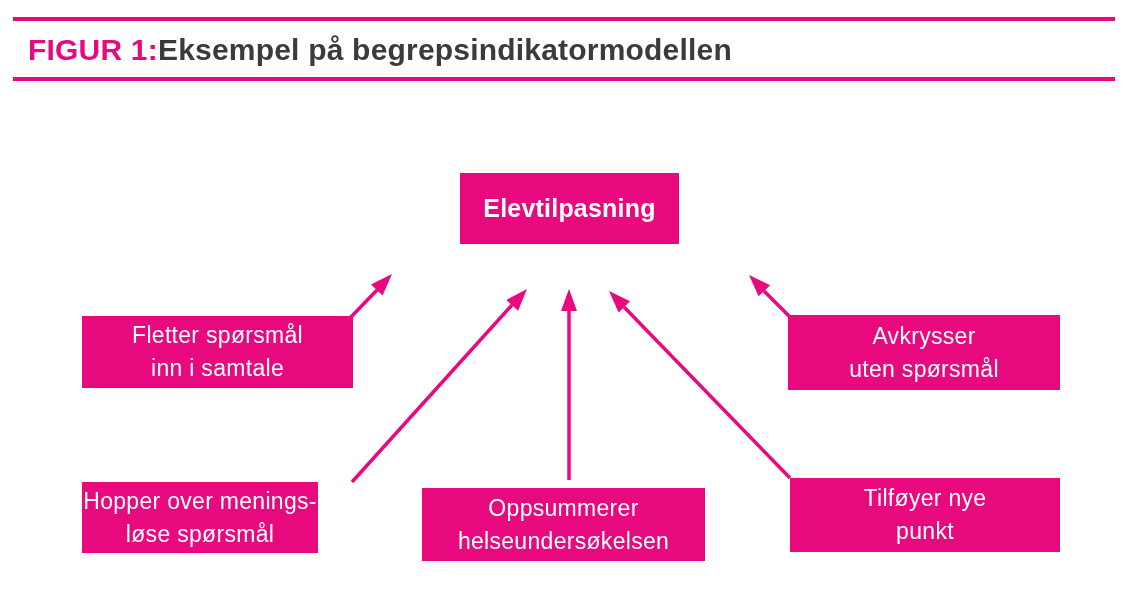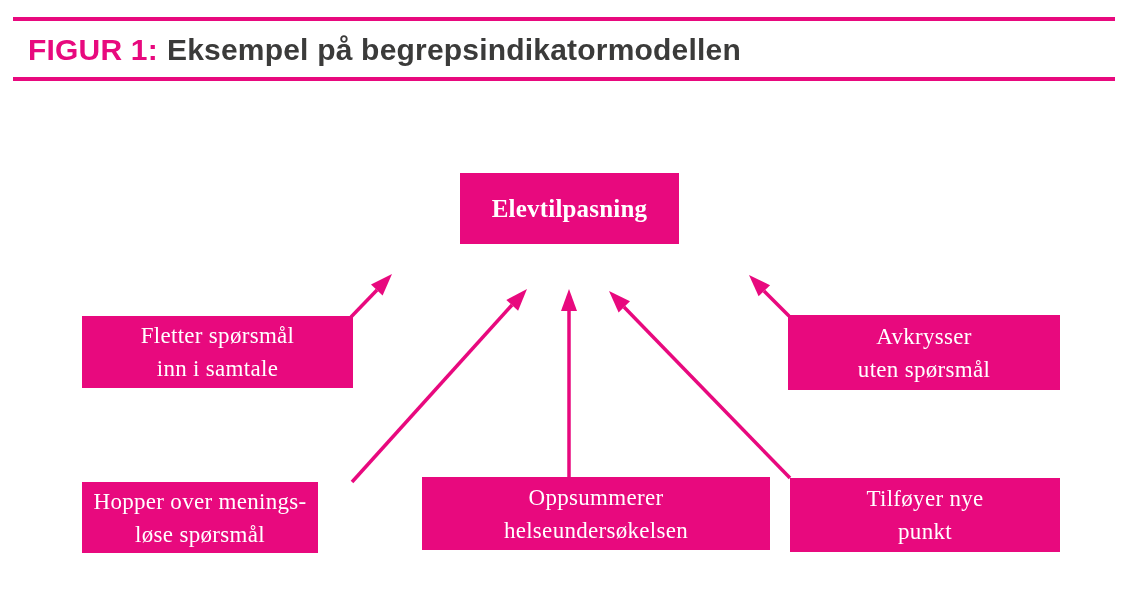--- a/index.html
+++ b/index.html
@@ -36,21 +36,20 @@
     left: 28px;
     right: 20px;
     font-size: 30px;
     line-height: 38px;
     letter-spacing: 0.2px;
     white-space: nowrap;
   }
   .fig-label {
     font-weight: 700;
     color: var(--accent);
-    margin-right: 9px;
   }
   .fig-title {
     font-weight: 700;
     color: var(--title-text);
   }
 
   
   .diagram { position: absolute; inset: 0; }
   .arrows {
     position: absolute;
@@ -66,32 +65,31 @@
     align-items: center;
     justify-content: center;
     text-align: center;
     background: var(--accent);
     color: var(--box-text);
     white-space: pre-line;
     font-size: 23px;
     line-height: 33px;
     font-weight: 400;
     letter-spacing: 0.3px;
-    font-family: Liberation Serif, serif;
   }
   .box-concept {
     left: 460px; top: 173px; width: 219px; height: 71px;
     font-size: 25px;
     font-weight: 700;
     letter-spacing: 0.2px;
   }
   .box-fletter     { left: 82px;  top: 316px; width: 271px; height: 72px; }
   .box-avkrysser   { left: 788px; top: 315px; width: 272px; height: 75px; }
   .box-hopper      { left: 82px;  top: 482px; width: 236px; height: 71px; }
-  .box-oppsummerer { left: 422px; top: 477px; width: 348px; height: 73px; }
+  .box-oppsummerer { left: 422px; top: 488px; width: 283px; height: 73px; }
   .box-tilfoyer    { left: 790px; top: 478px; width: 270px; height: 74px; }
 </style>
 </head>
 <body>
 
 <div class="page">
 
   <div class="figure-header">
     <div class="rule rule-top"></div>
     <div class="title-row">

